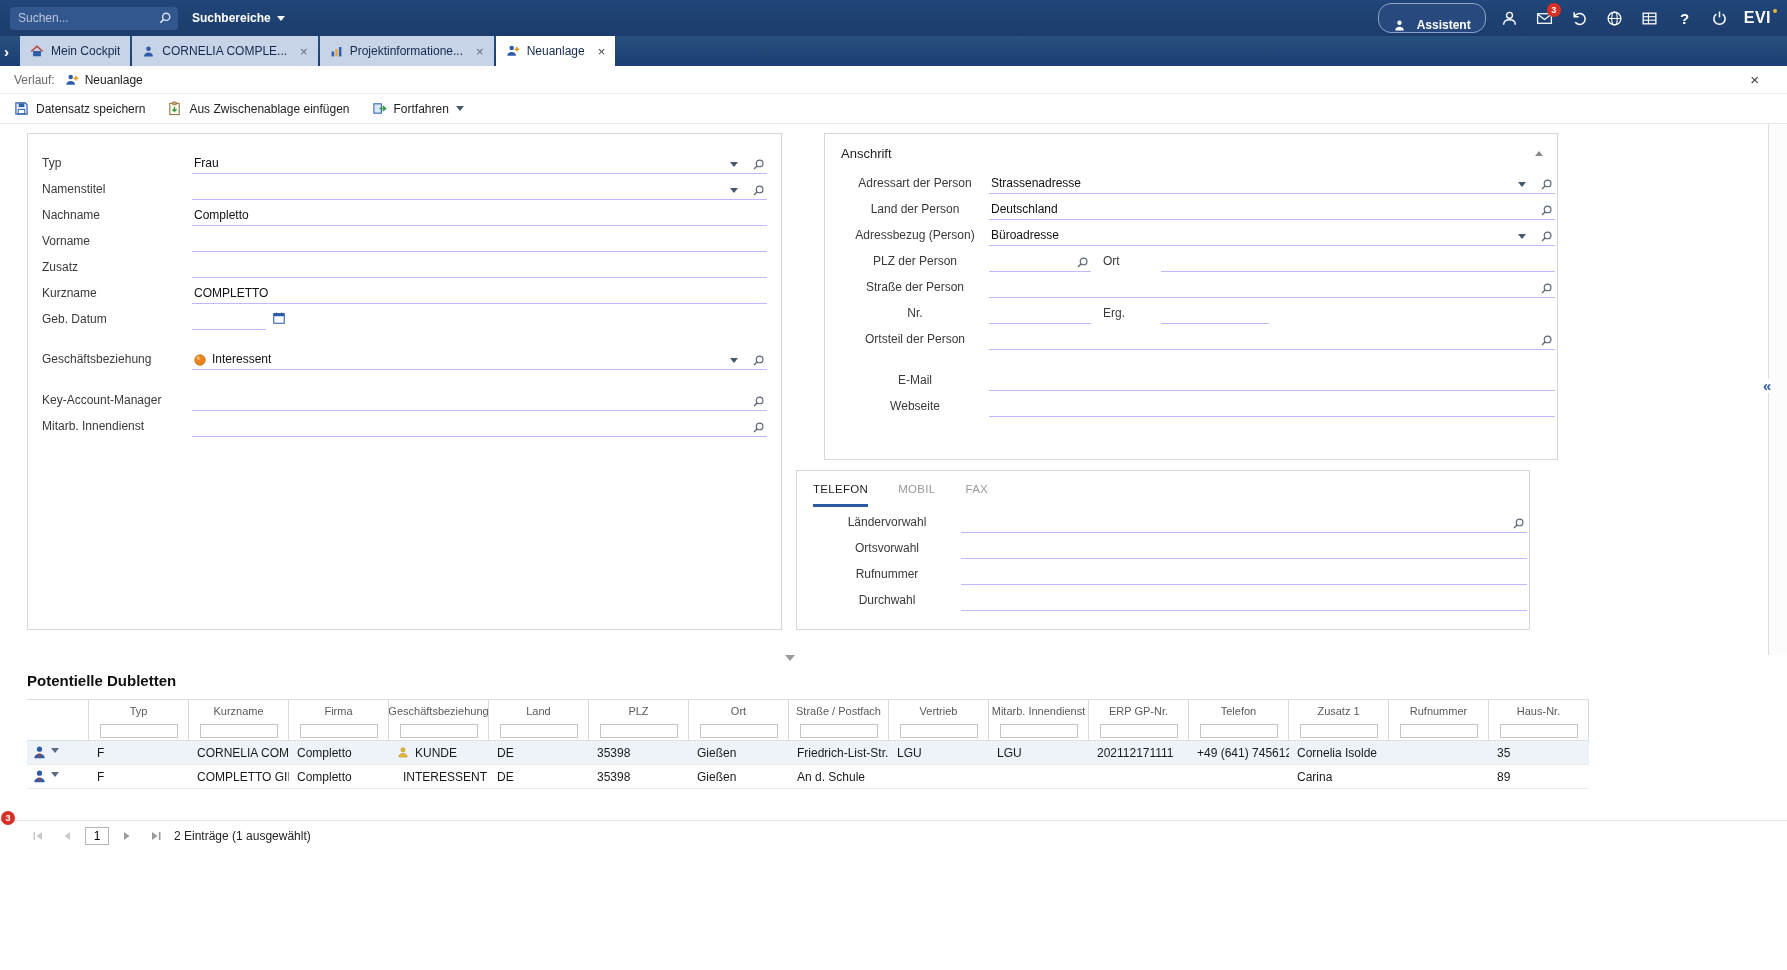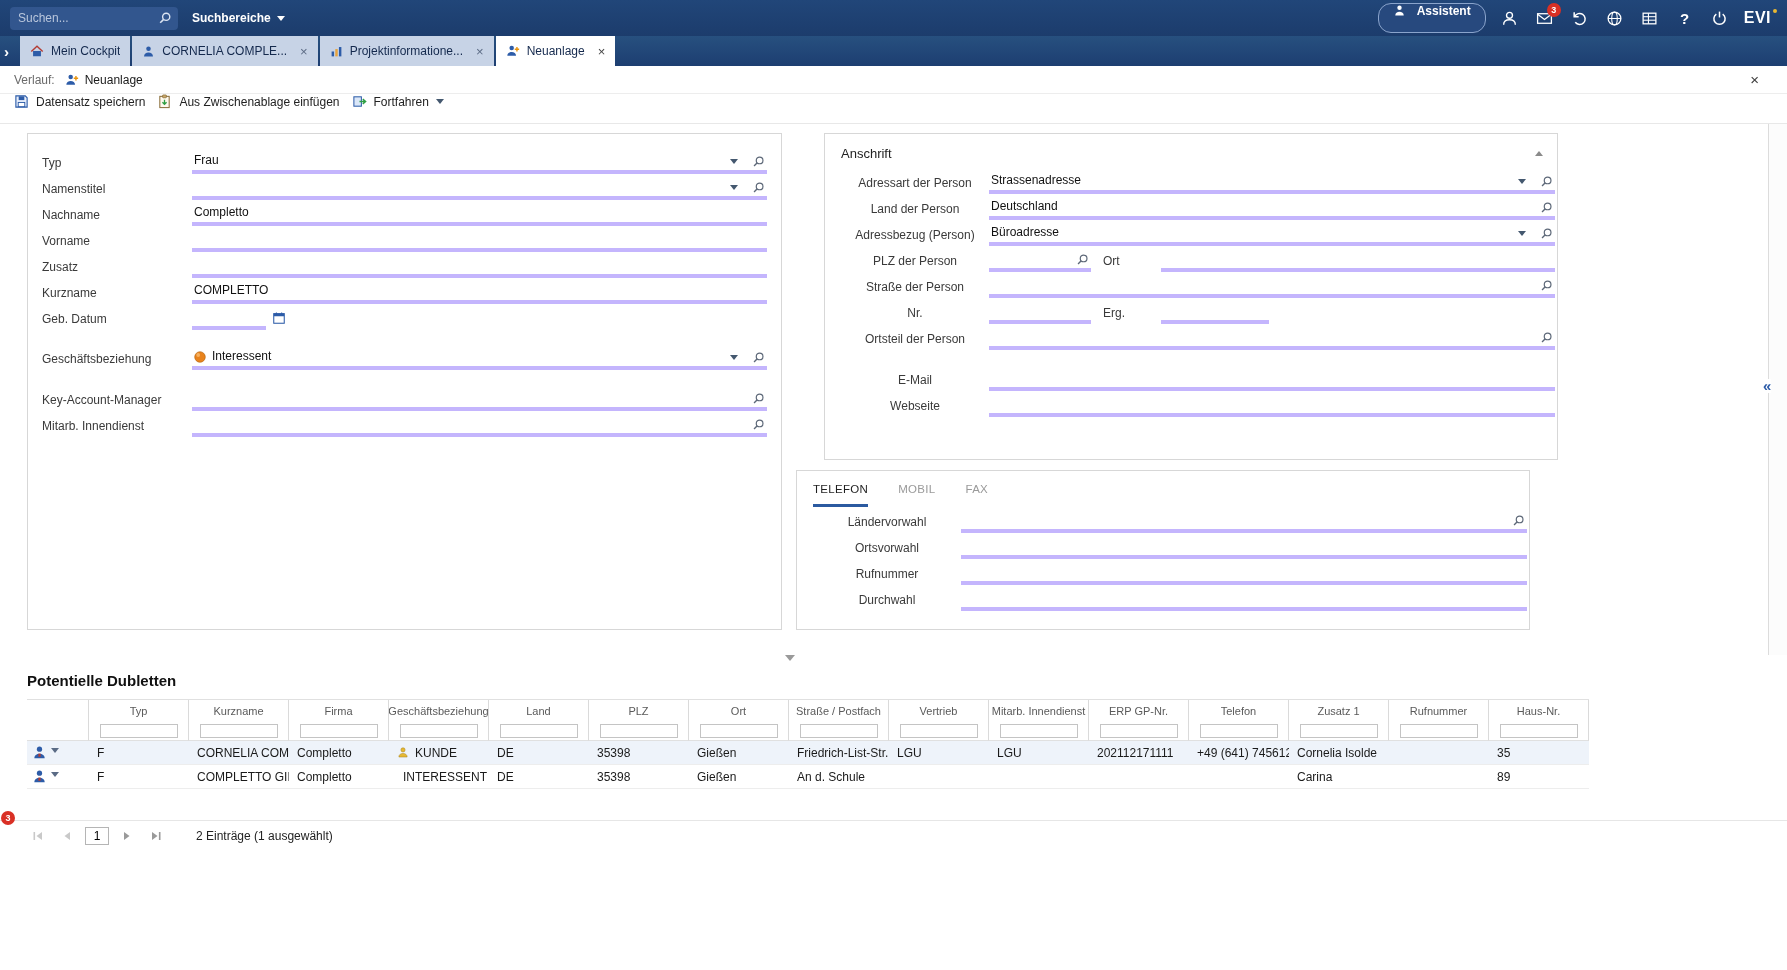--- a/index.html
+++ b/index.html
@@ -28,21 +28,21 @@
     color:#eef2fa; font-size:12px; font-family:inherit; width:100px;
   }
   .searchbox input::placeholder { color:#b9c6dc; }
   .searchareas {
     display:flex; align-items:center; gap:6px; background:transparent; border:none;
     color:#fff; font-size:12px; font-weight:bold; cursor:pointer; font-family:inherit;
   }
   .chev-down-w { width:0;height:0;border:4px solid transparent;border-top:5px solid #fff; margin-top:4px;}
   .topbar-right { margin-left:auto; display:flex; align-items:center; gap:13px; }
   .assistant-pill {
-    display:flex; align-items:flex-start; gap:11px; border:1px solid #8aa4cc; border-radius:13px;
+    display:flex; align-items:flex-end; gap:11px; border:1px solid #8aa4cc; border-radius:13px;
     background:#27497e; color:#fff; height:30px; padding:0 14px; font-size:12px; font-weight:bold;
     cursor:pointer; font-family:inherit;
   }
   .tbicon { position:relative; width:22px; height:22px; display:flex; align-items:center; justify-content:center;
     background:transparent; border:none; cursor:pointer; }
   .tbicon svg { width:17px; height:17px; }
   .badge {
     position:absolute; top:-4px; right:-5px; min-width:14px; height:14px; border-radius:7px;
     background:#d93025; color:#fff; font-size:9px; font-weight:bold;
     display:flex; align-items:center; justify-content:center; padding:0 3px;
@@ -72,38 +72,38 @@
     position:absolute; top:66px; left:0; right:0; height:28px; background:#fff;
     display:flex; align-items:center; padding:0 14px; border-bottom:1px solid #ededed;
   }
   .historyrow .hlabel { color:#6a6a6a; margin-right:10px; }
   .historyrow .hitem { display:flex; align-items:center; gap:6px; color:#1a1a1a; }
   .historyrow .close-x { margin-left:auto; color:#3c3c3c; font-size:15px; cursor:pointer; padding-right:14px;}
 
   
   .toolbar {
     position:absolute; top:94px; left:0; right:0; height:30px; background:#fff;
-    display:flex; align-items:flex-start; gap:12px; padding:0 14px; border-bottom:1px solid #e8e8e8;
+    display:flex; align-items:center; gap:22px; padding:0 14px; border-bottom:1px solid #e8e8e8;
   }
   .tbbtn { display:flex; align-items:center; gap:7px; background:transparent; border:none; cursor:pointer;
     font-family:inherit; font-size:12px; color:#222; }
   .caret-dn { width:0;height:0;border:4px solid transparent;border-top:5px solid #44586f; margin-top:4px;}
 
   
   .panel { position:absolute; background:#fff; border:1px solid #d7d7d7; }
   .panel-left   { top:133px; left:27px;  width:755px; height:497px; padding:14px 14px 0 14px; }
   .panel-addr   { top:133px; left:824px; width:734px; height:327px; padding:0 2px 0 16px; }
   .panel-phone  { top:470px; left:796px; width:734px; height:160px; padding:0 2px 0 16px; }
 
   .frow { display:flex; align-items:flex-end; height:26px; }
   .flabel { width:150px; color:#3a3a3a; padding-bottom:4px; white-space:nowrap; }
   .panel-addr .flabel, .panel-phone .flabel { width:148px;text-align:center; }
   .fcontrol {
     flex:1; display:flex; align-items:flex-end; gap:14px;
-    border-bottom:4px solid #c4b5fd; padding:0 2px 2px 2px; min-height:20px;
+    border-bottom:1px solid #c4b5fd; padding:0 2px 2px 2px; min-height:20px;
   }
   .fcontrol.w102 { flex:0 0 102px; }
   .fcontrol.w74  { flex:0 0 74px; }
   .fcontrol.w108 { flex:0 0 108px; }
   .fval { flex:1; color:#111; line-height:15px; min-height:15px; white-space:nowrap; overflow:hidden;
     display:flex; align-items:center; gap:6px;}
   .mag { width:13px; height:13px; flex:0 0 13px; cursor:pointer; }
   .sp14 { height:14px; } .sp15 { height:15px; }
   .midlabel { width:58px; margin-left:12px; color:#3a3a3a; padding-bottom:4px; }
   .cal-icn { margin:0 0 2px 6px; cursor:pointer; }
@@ -142,21 +142,21 @@
   .td .caret-dn { margin-top:0; border-top-color:#5a6b85; }
 
   
   .pagination { position:absolute; top:820px; left:0; right:0; height:30px;
     border-top:1px solid #e6e6e6; display:flex; align-items:center; padding-left:27px; gap:7px; }
   .pgbtn { width:22px; height:19px; background:transparent; border:none; display:flex; align-items:center;
     justify-content:center; cursor:pointer; }
   .pgbtn svg { width:12px; height:12px; }
   .pgbtn.disabled svg { fill:#c9c9c9; } .pgbtn.enabled svg { fill:#9a9a9a; }
   .pginput { width:24px; height:18px; border:1px solid #b5b5b5; text-align:center; font-family:inherit; font-size:12px; }
-  .pgtext { margin-left:22px; color:#222; }
+  .pgtext { color:#222; }
 
   .corner-badge { position:absolute; top:811px; left:1px; width:14px; height:14px; border-radius:50%;
     background:#d93025; color:#fff; font-size:9px; font-weight:bold; display:flex; align-items:center; justify-content:center; }
 </style>
 </head>
 <body>
 
 <div class="app">
 
   <header class="topbar">

